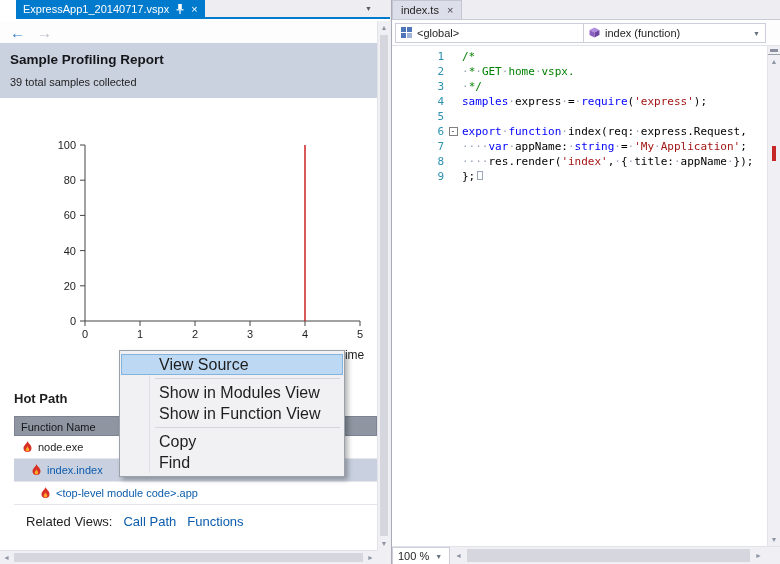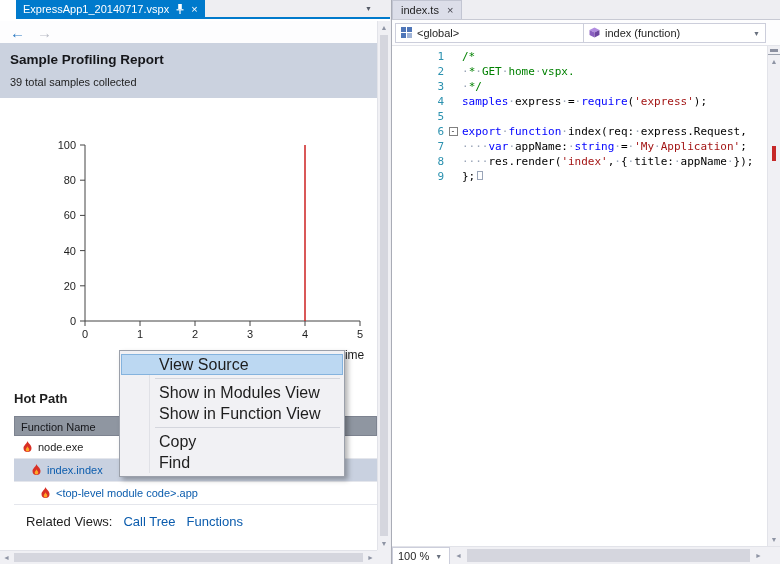--- a/index.html
+++ b/index.html
@@ -187,21 +187,21 @@
               <path d="M5.5 5.2C5.9 6.6 7.3 7.3 7.3 8.8a1.8 1.8 0 0 1-3.6 0C3.7 7.6 5.1 6.6 5.5 5.2Z" fill="#ffa726"></path>
             </svg>
           </span>
           <span class="row-name link">&lt;top-level module code&gt;.app</span>
         </div>
       </div>
   </div>
 
   <div class="related">
     <span>Related Views:</span>
-    <span class="rel-link">Call Tree</span>
+    <span class="rel-link">Call Path</span>
     <span class="rel-link">Functions</span>
   </div>
 
   <div id="ctxMenu" class="context-menu">
       <div class="menu-item selected">View Source</div>
       <div class="menu-sep"></div>
       <div class="menu-item">Show in Modules View</div>
       <div class="menu-item">Show in Function View</div>
       <div class="menu-sep"></div>
       <div class="menu-item">Copy</div>

